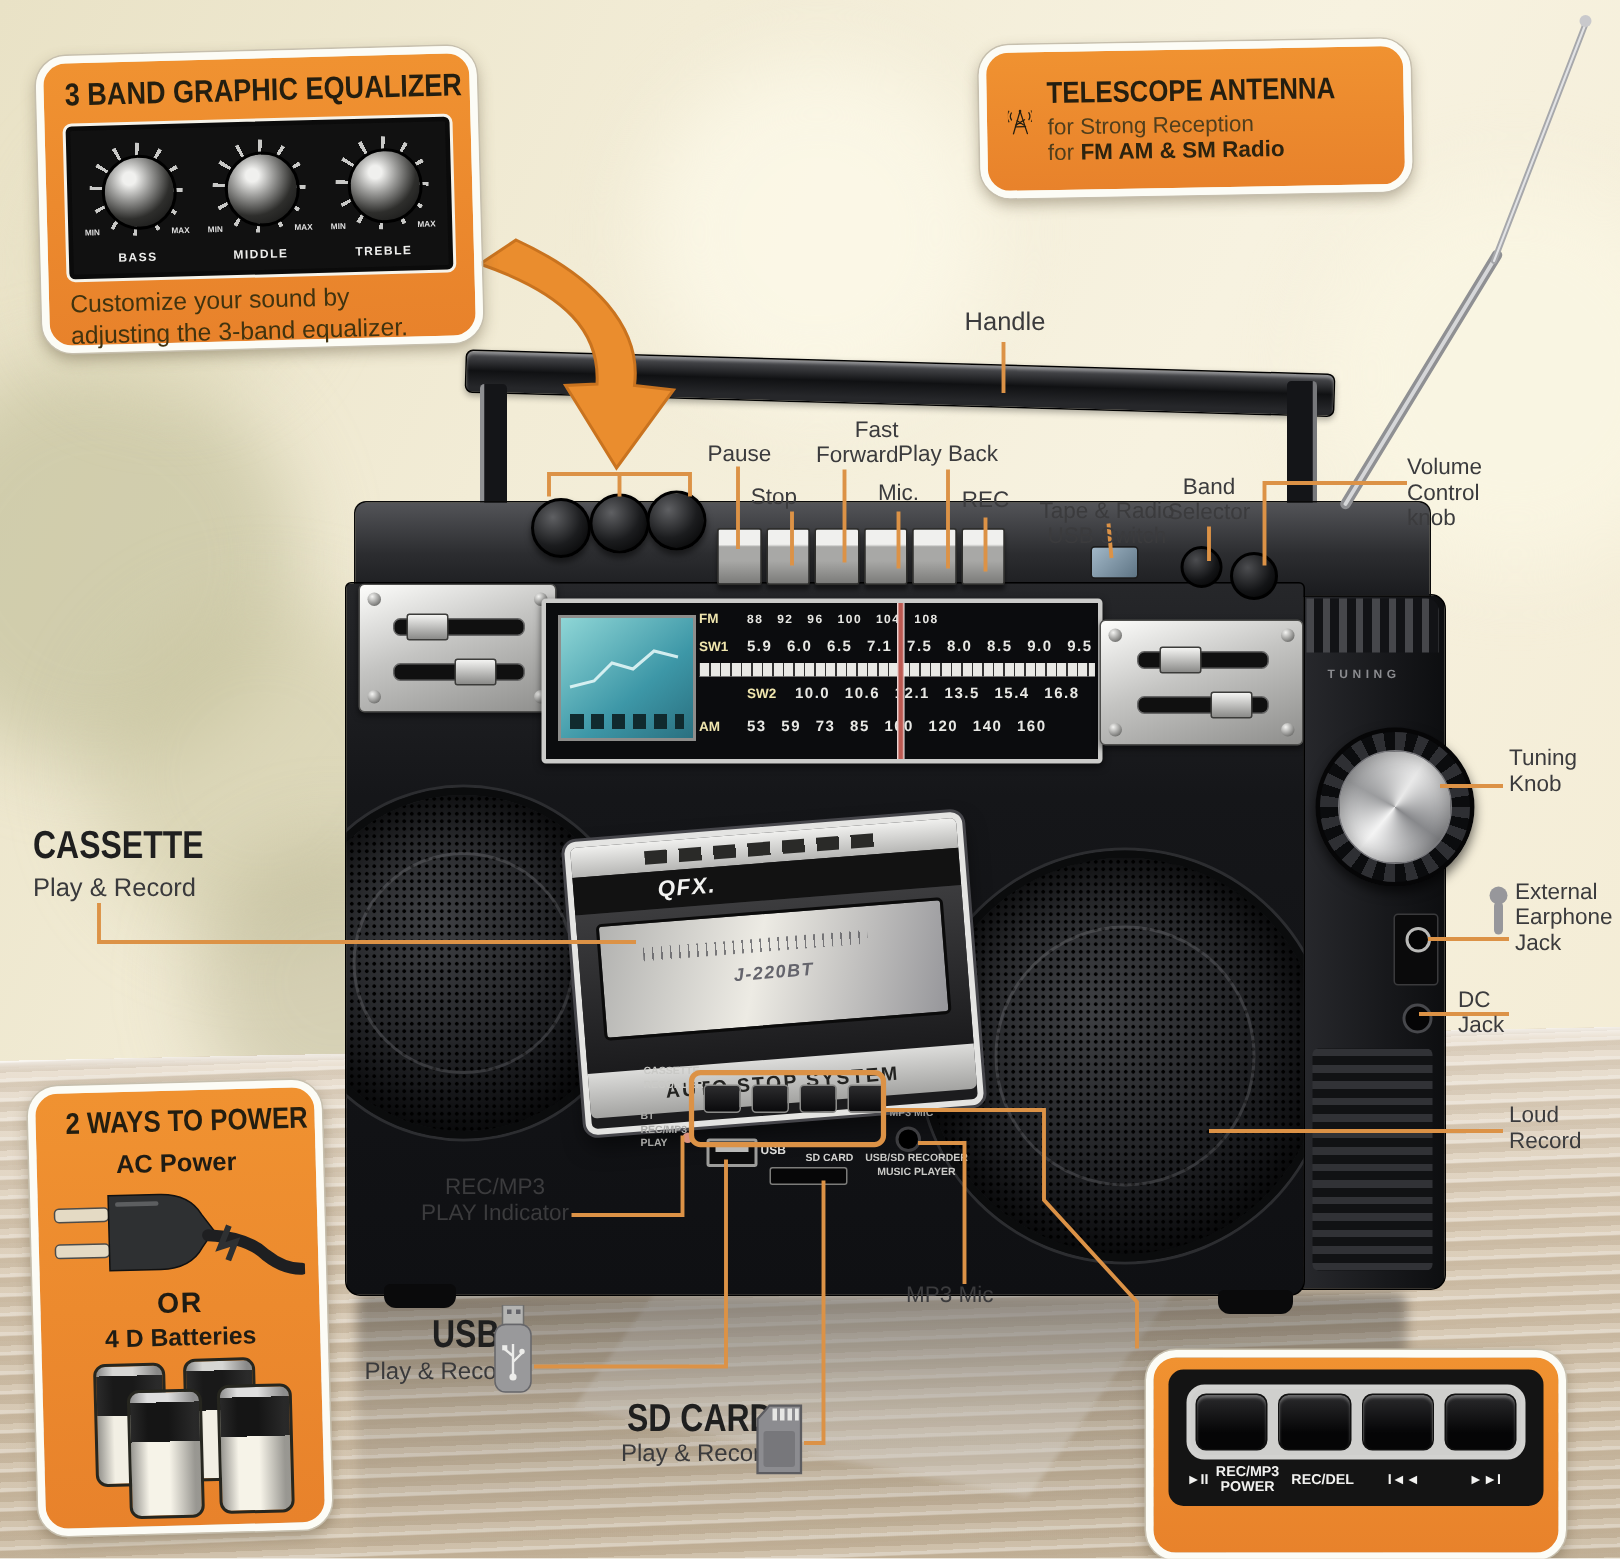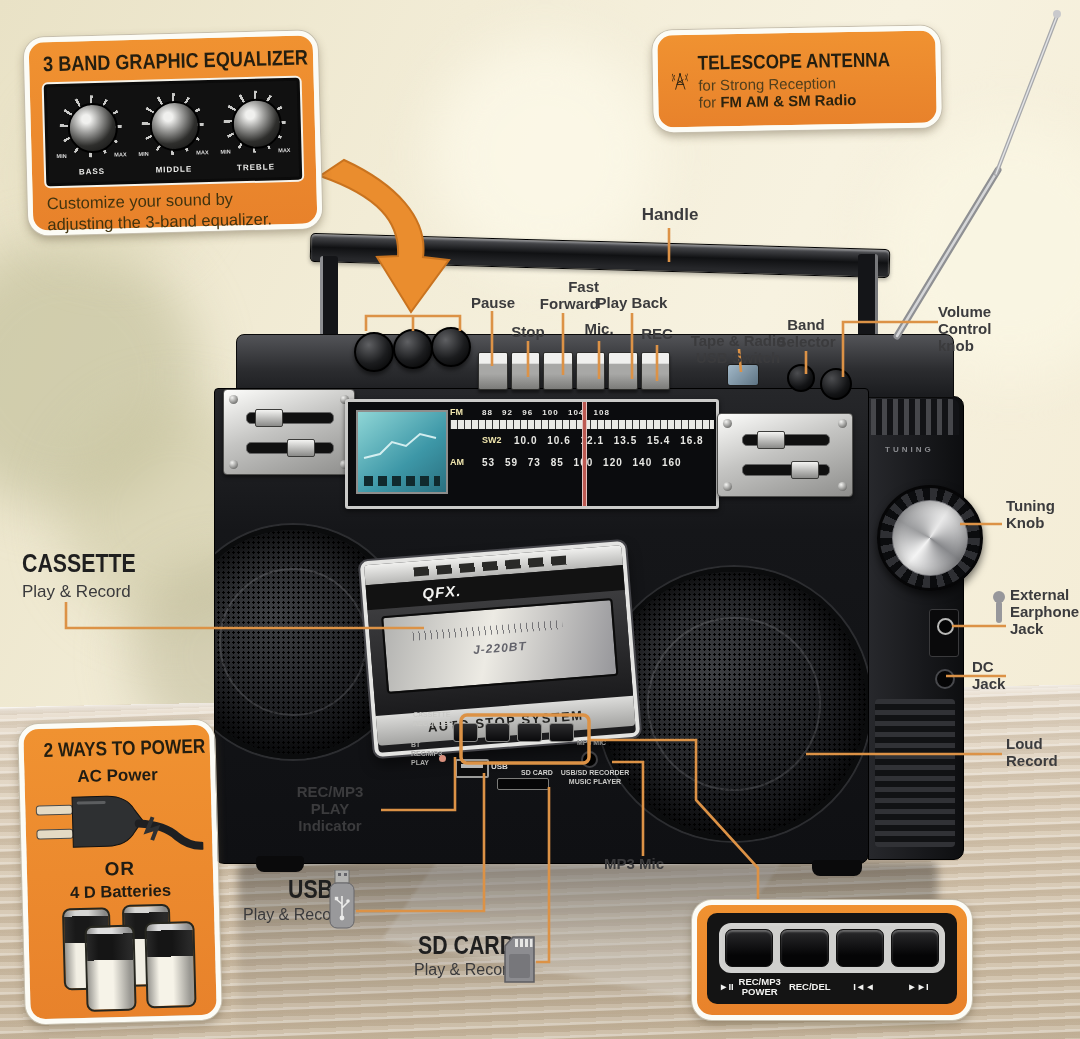--- a/index.html
+++ b/index.html
@@ -29,23 +29,23 @@
     background:linear-gradient(180deg,#535458,#2c2d30 55%,#1a1b1e);border:1px solid #0a0a0a;}
   .knob{position:absolute;width:36px;height:36px;border-radius:50%;border:2px solid #000;z-index:4;
     background:radial-gradient(circle at 35% 30%,#5f6063,#1b1c1e 55%,#000);box-shadow:0 3px 4px rgba(0,0,0,.5);}
   .keys{left:478px;top:352px;width:192px;height:38px;display:flex;gap:3px;z-index:4;}
   .pkey{flex:1;background:linear-gradient(180deg,#f0f0ee 0 28%,#a8a8a6 32% 58%,#7b7b79);
     border:1px solid #2e2e2c;border-radius:2px;box-shadow:0 3px 3px rgba(0,0,0,.45);}
   .switch-tape{left:727px;top:364px;width:30px;height:20px;background:linear-gradient(135deg,#a2b8c8,#5e7484);
     border:1px solid #1c1c1c;border-radius:3px;z-index:4;}
   .knob-sm{position:absolute;border-radius:50%;border:2px solid #000;z-index:4;
     background:radial-gradient(circle at 35% 30%,#4c4d50,#131416 60%,#000);}
-  .front{left:214px;top:388px;width:638px;height:474px;overflow:hidden;z-index:3;
+  .front{left:230px;top:388px;width:638px;height:474px;overflow:hidden;z-index:3;
     background:linear-gradient(180deg,#26272a,#151619 30%,#0f1013);
-    border:1px solid #000;border-radius:4px 4px 10px 10px;padding-left:15px;}
+    border:1px solid #000;border-radius:4px 4px 10px 10px;}
   .spk{position:absolute;border-radius:50%;border:5px solid #0b0c0d;
     background-image:radial-gradient(#000 1px,transparent 1.35px),radial-gradient(circle at 42% 38%,rgba(96,98,102,.55),rgba(27,28,31,.9) 60%,#0f1012);
     background-size:5px 5px,100% 100%;box-shadow:inset 0 0 46px #000,0 0 0 2px #2c2d30;}
   .spk::after{content:"";position:absolute;inset:17%;border:2px solid rgba(205,205,210,.16);border-radius:50%;}
   .plate{position:absolute;background:linear-gradient(160deg,#fdfdfb,#c4c4c2 45%,#8e8e8c);
     border:1px solid #4e4e4c;border-radius:4px;box-shadow:0 2px 4px rgba(0,0,0,.5);}
   .screw{position:absolute;width:9px;height:9px;border-radius:50%;background:radial-gradient(circle at 35% 30%,#f4f4f2,#7c7c7a 70%,#4c4c4a);}
   .slot{position:absolute;height:10px;background:#101010;border:1px solid #666;border-radius:5px;}
   .fader{position:absolute;width:26px;height:16px;top:-4px;background:linear-gradient(180deg,#f4f4f2,#8a8a88);border:1px solid #3c3c3a;border-radius:2px;}
   .dial{position:absolute;left:130px;top:10px;width:368px;height:104px;background:#0b0c0e;
@@ -96,21 +96,21 @@
     background:conic-gradient(from 220deg,#f4f4f4,#9b9c9e 22%,#e9e9e9 48%,#87888b 74%,#f4f4f4);
     box-shadow:inset 0 0 12px rgba(0,0,0,.3);}
   .jackpanel{position:absolute;left:60px;top:212px;width:28px;height:46px;background:#0a0a0b;border:1px solid #3a3a3c;border-radius:3px;}
   .earjack{position:absolute;left:7px;top:8px;width:13px;height:13px;border-radius:50%;background:#050505;border:2px solid #b9b9b7;}
   .dcjack{position:absolute;left:66px;top:272px;width:16px;height:16px;border-radius:50%;background:#050506;border:2px solid #47484c;}
   .sidevents{position:absolute;left:6px;top:302px;width:80px;height:148px;border-radius:4px;
     background:repeating-linear-gradient(180deg,#313236 0 5px,#111214 5px 11px);}
   .foot{position:absolute;background:#0a0a0b;border-radius:4px 4px 8px 8px;z-index:3;}
 
   
-  .lbl{position:absolute;z-index:6;font-weight:bold;font-size:15px;line-height:1.12;color:#3b3b3d;}
+  .lbl{position:absolute;z-index:6;font-weight:normal;font-size:15px;line-height:1.12;color:#3b3b3d;}
   .ctr{text-align:center;}
   .bigl{position:absolute;z-index:6;font-weight:bold;color:#1f1f1f;font-size:26px;letter-spacing:0;
     transform:scaleX(.82);transform-origin:left top;white-space:nowrap;}
   .subl{position:absolute;z-index:6;font-size:17px;color:#3a3a3c;white-space:nowrap;}
 
   
   .co{position:absolute;z-index:7;background:linear-gradient(180deg,#F09231,#E8822B);
     border:5px solid #fcfcf6;border-radius:20px;
     box-shadow:0 0 0 1px #c6bfae,0 4px 10px rgba(95,82,58,.45);}
   .co-title{font-weight:bold;color:#241e10;font-size:21px;white-space:nowrap;
@@ -205,20 +205,24 @@
       <div class="dial-disp">
         <svg width="84" height="76" viewBox="0 0 84 76">
           <polyline points="6,46 22,42 34,30 48,34 62,22 78,26" fill="none" stroke="#eafafa" stroke-width="2" opacity=".85"></polyline>
         </svg>
         <div class="bars"></div>
       </div>
       <div class="rows">
         <div class="drow" style="height:16px;">
             <span class="bnd">FM</span>
             <span class="nums" style="font-size:8px;">88 92 96 100 104 108</span>
+          </div>
+        <div class="drow" style="height:22px;">
+            <span class="bnd">SW1</span>
+            <span class="nums">5.9 6.0 6.5 7.1 7.5 8.0 8.5 9.0 9.5</span>
           </div>
         <div class="ruler"></div>
         <div class="drow" style="height:22px;margin-left:32px;">
             <span class="bnd">SW2</span>
             <span class="nums">10.0 10.6 12.1 13.5 15.4 16.8 18.3 20.0 22.0</span>
           </div>
         <div class="drow" style="height:22px;">
             <span class="bnd">AM</span>
             <span class="nums">53 59 73 85 100 120 140 160</span>
           </div>
@@ -306,21 +310,21 @@
       <path class="conn" d="M356,911 L484,911 L484,773"></path>
       <path class="conn" d="M536,962 L549,962 L549,787"></path>
       <path class="conn" d="M643,856 L643,762 L612,762"></path>
       <path class="conn" d="M589,740 L696,740 L696,800 L758,868 L758,899"></path>
       <rect x="461" y="715" width="128" height="48" rx="6" fill="none" stroke="#DC9246" stroke-width="3.5"></rect>
     </g>
   </svg>
 
   <div class="lbl ctr" style="left:600px;top:205px;width:140px;font-size:17px;">Handle</div>
   <div class="lbl ctr" style="left:462px;top:295px;width:62px;">Pause</div>
-  <div class="lbl ctr" style="left:498px;top:324px;width:60px;">Stop</div>
+  <div class="lbl ctr" style="left:486px;top:324px;width:60px;">Stop</div>
   <div class="lbl ctr" style="left:527px;top:279px;width:72px;text-align:right;">Fast Forward</div>
   <div class="lbl ctr" style="left:570px;top:321px;width:58px;">Mic.</div>
   <div class="lbl ctr" style="left:588px;top:295px;width:88px;">Play Back</div>
   <div class="lbl ctr" style="left:630px;top:326px;width:54px;">REC</div>
   <div class="lbl ctr" style="left:688px;top:285px;width:100px;margin-top:48px;">Tape &amp; Radio USB Switch</div>
   <div class="lbl ctr" style="left:770px;top:317px;width:72px;">Band Selector</div>
   <div class="lbl" style="left:938px;top:304px;width:78px;">Volume Control knob</div>
   <div class="lbl" style="left:1006px;top:498px;width:66px;">Tuning Knob</div>
   <div class="lbl" style="left:1010px;top:587px;width:72px;">External Earphone Jack</div>
   <svg width="14" height="38" viewBox="0 0 14 38" style="position:absolute;left:992px;top:590px;z-index:6;">
@@ -422,21 +426,21 @@
     <div style="font-weight:bold;font-size:19px;color:#1f1c14;letter-spacing:1px;">OR</div>
     <div style="font-weight:bold;font-size:16.5px;color:#1f1c14;margin-top:2px;">4 D Batteries</div>
     <div style="position:relative;height:104px;margin-top:4px;">
       <div style="position:absolute;left:26px;top:2px;width:44px;height:78px;border-radius:8px;border:2px solid #26261f;background:linear-gradient(90deg,rgba(60,60,60,.5),rgba(255,255,255,0) 25%,rgba(255,255,255,0) 55%,rgba(60,60,60,.5) 92%),linear-gradient(180deg,#d6d6d4 0 8%,#191919 8% 42%,#f2efe4 42%);"></div>
       <div style="position:absolute;left:86px;top:0;width:44px;height:78px;border-radius:8px;border:2px solid #26261f;background:linear-gradient(90deg,rgba(60,60,60,.5),rgba(255,255,255,0) 25%,rgba(255,255,255,0) 55%,rgba(60,60,60,.5) 92%),linear-gradient(180deg,#d6d6d4 0 8%,#191919 8% 42%,#f2efe4 42%);"></div>
       <div style="position:absolute;left:48px;top:20px;width:46px;height:82px;border-radius:8px;border:2px solid #26261f;background:linear-gradient(90deg,rgba(60,60,60,.5),rgba(255,255,255,0) 25%,rgba(255,255,255,0) 55%,rgba(60,60,60,.5) 92%),linear-gradient(180deg,#dedede 0 8%,#151515 8% 40%,#f6f3e8 40%);"></div>
       <div style="position:absolute;left:108px;top:18px;width:46px;height:82px;border-radius:8px;border:2px solid #26261f;background:linear-gradient(90deg,rgba(60,60,60,.5),rgba(255,255,255,0) 25%,rgba(255,255,255,0) 55%,rgba(60,60,60,.5) 92%),linear-gradient(180deg,#dedede 0 8%,#151515 8% 40%,#f6f3e8 40%);"></div>
     </div>
   </div>
 
-  <div class="co" style="left:692px;top:900px;width:280px;height:120px;box-sizing:border-box;">
+  <div class="co" style="left:764px;top:900px;width:280px;height:140px;box-sizing:border-box;">
     <div class="mp3panel">
       <div class="bezel">
         <div class="mkey"></div>
         <div class="mkey"></div>
         <div class="mkey"></div>
         <div class="mkey"></div>
       </div>
       <div class="mlabels">
         <div class="c1">
           <span>►II</span>

